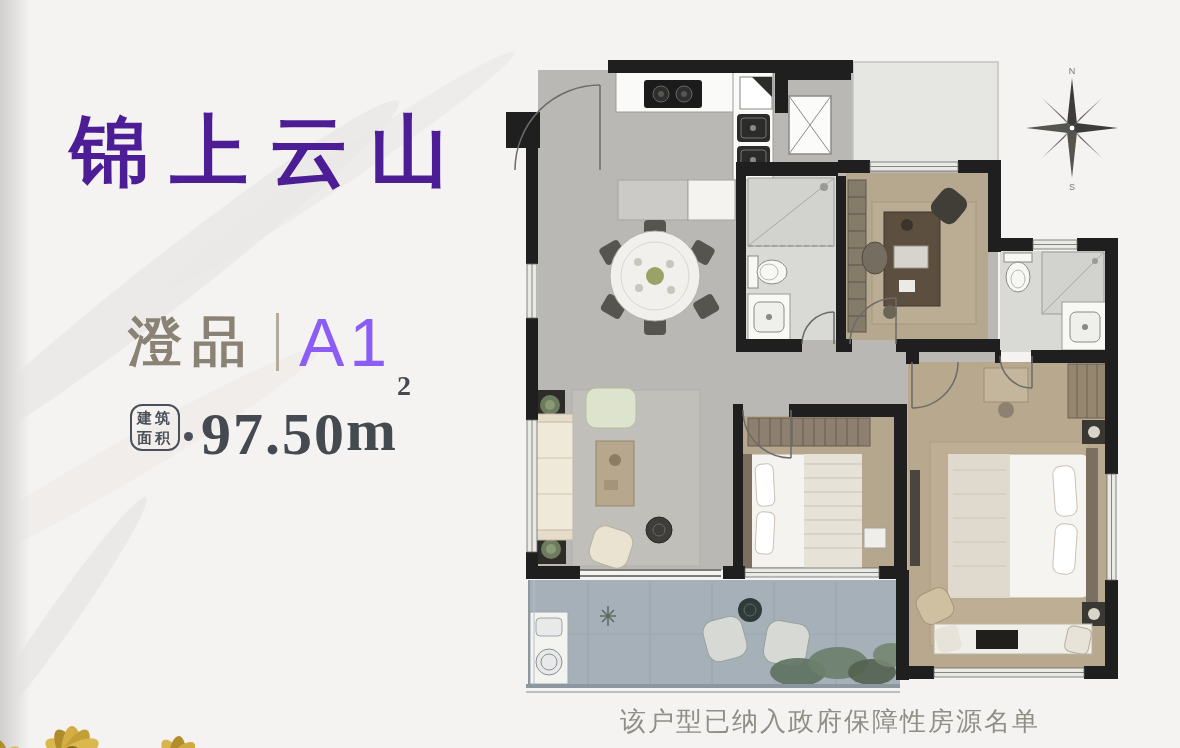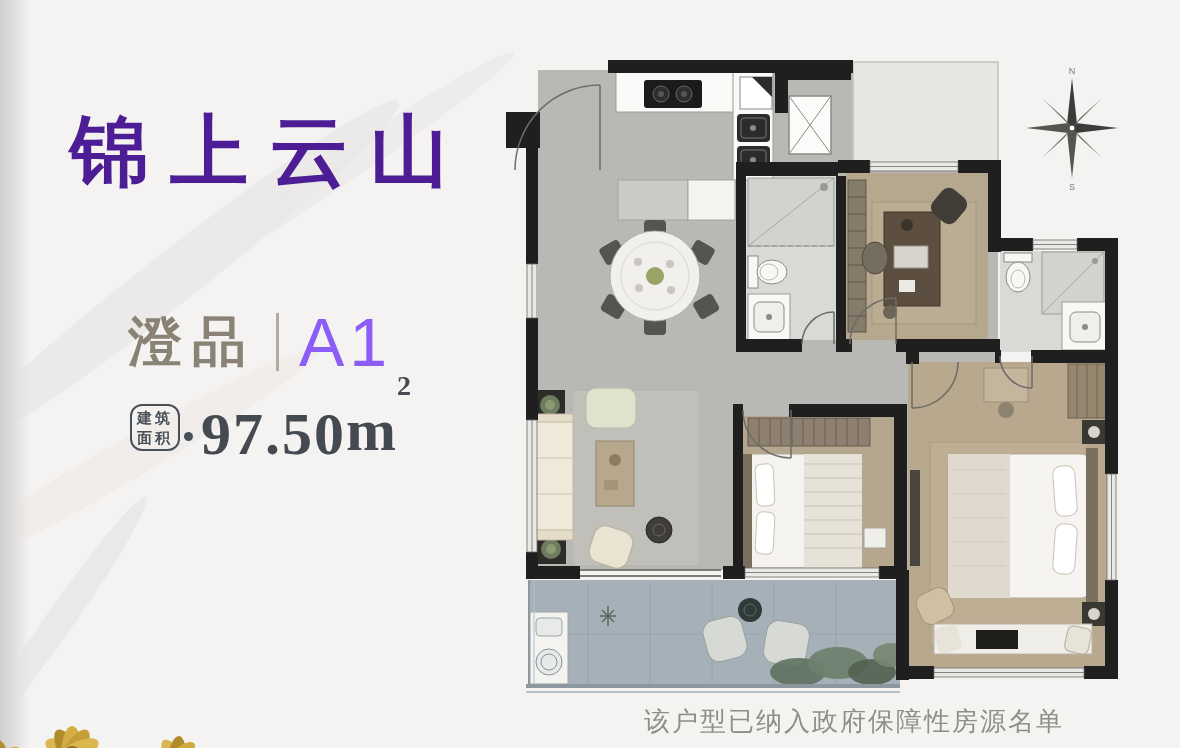--- a/index.html
+++ b/index.html
@@ -21,21 +21,21 @@
   .area-dot{width:9px;height:9px;border-radius:50%;background:#4a5057;margin:36px 8px 0 4px;}
   .area-value{font-family:"Liberation Serif","DejaVu Serif",serif;font-size:60px;font-weight:600;
           color:#454a51;line-height:1;letter-spacing:2px;margin-top:8px;}
   .area-unit{font-family:"Liberation Serif","DejaVu Serif",serif;font-size:60px;font-weight:600;color:#454a51;}
   .area-sup{font-family:"Liberation Serif","DejaVu Serif",serif;font-size:28px;font-weight:700;color:#454a51;
           position:relative;top:-26px;left:1px;}
   .rooms-label{position:absolute;left:130px;top:474px;font-family:"Liberation Serif","DejaVu Serif",serif;
           font-size:38px;color:#3d434a;letter-spacing:9px;font-weight:600;}
   .floorplan{position:absolute;left:498px;top:50px;}
   .compass{position:absolute;left:1022px;top:64px;}
-  .footer-note{position:absolute;left:584px;top:704px;width:540px;text-align:center;
+  .footer-note{position:absolute;left:560px;top:704px;width:540px;text-align:center;
           font-size:26px;color:#8f8e87;letter-spacing:2px;white-space:nowrap;}
   .flower{position:absolute;left:-18px;top:698px;}
 </style>
 </head>
 <body>
 
 <div class="poster">
 
   <svg class="bg-deco" width="1180" height="748">
     <ellipse cx="170" cy="280" rx="290" ry="26" fill="#e9e7e5" opacity="0.75" transform="rotate(-38 170 280)"></ellipse>

